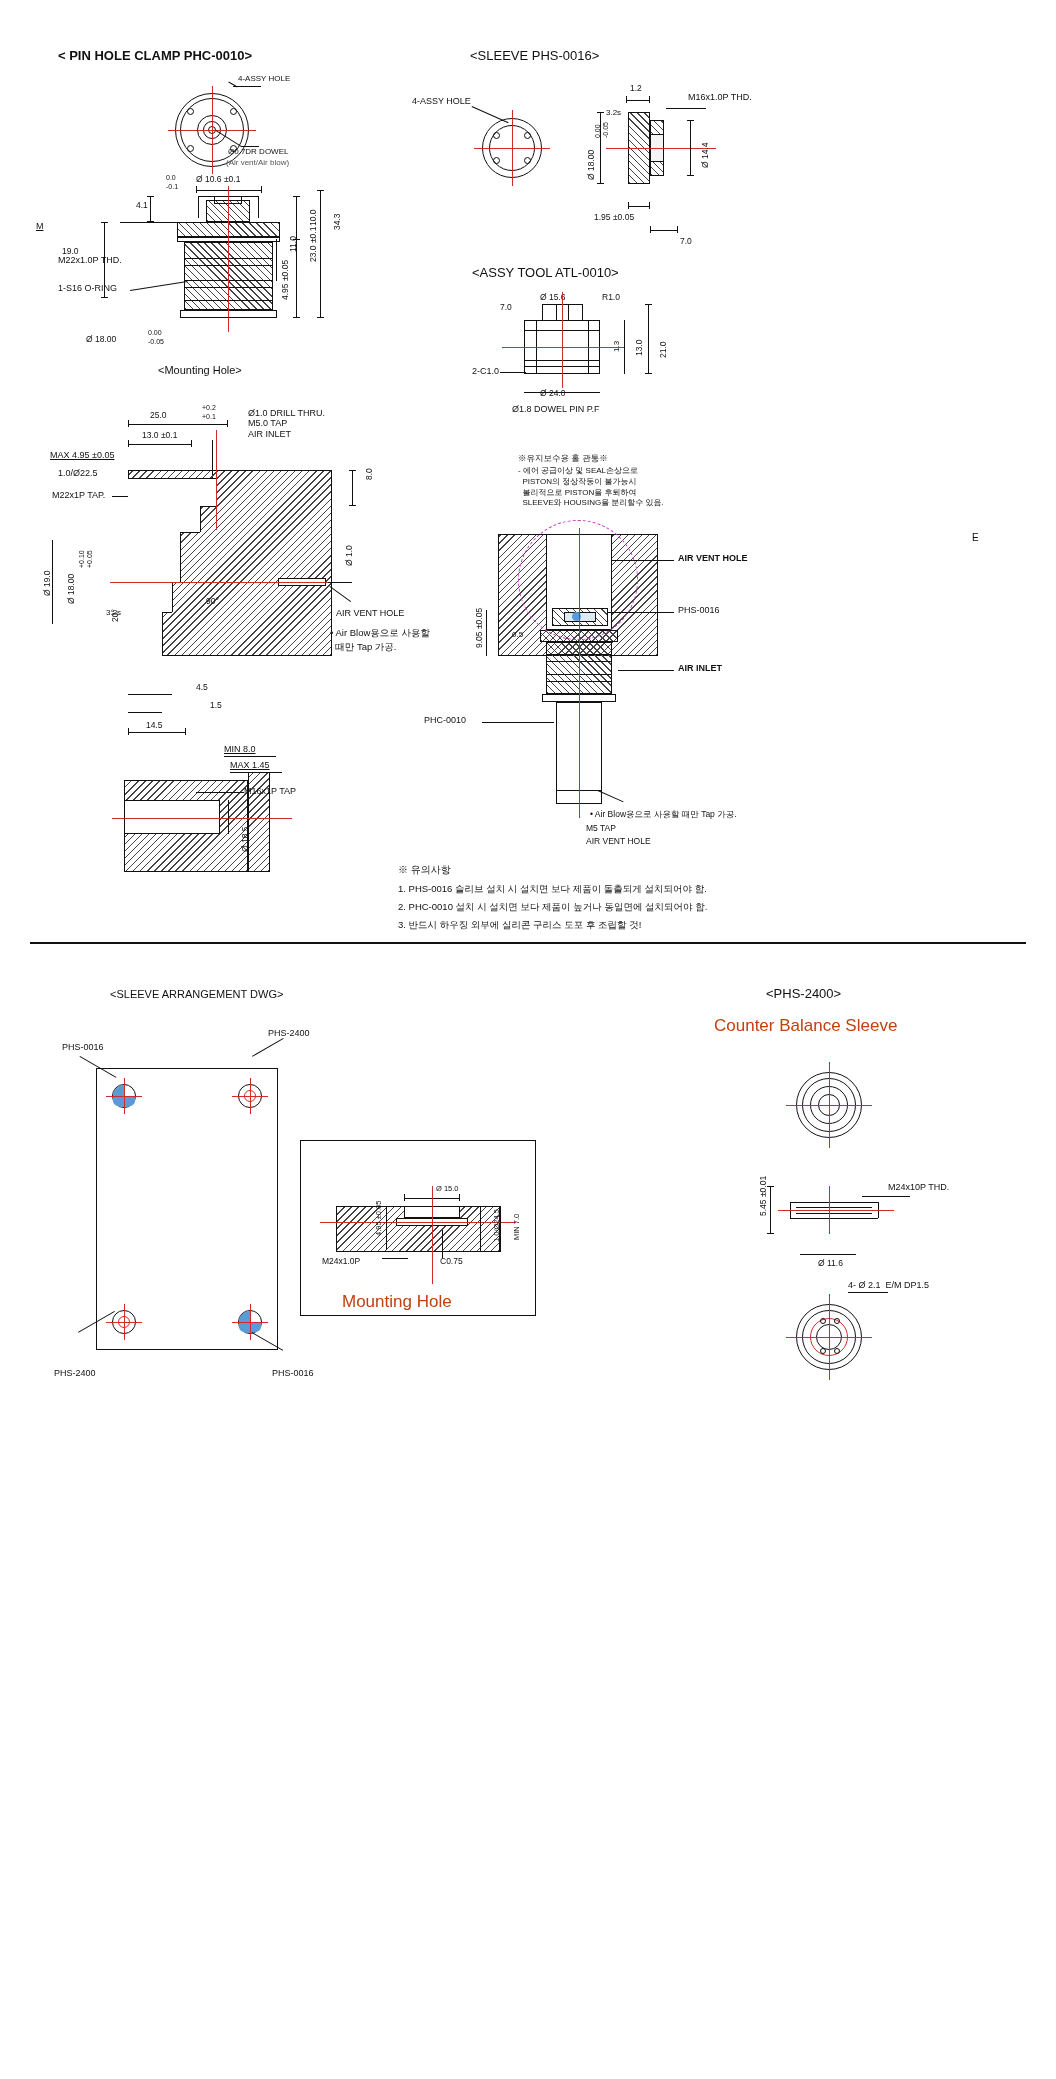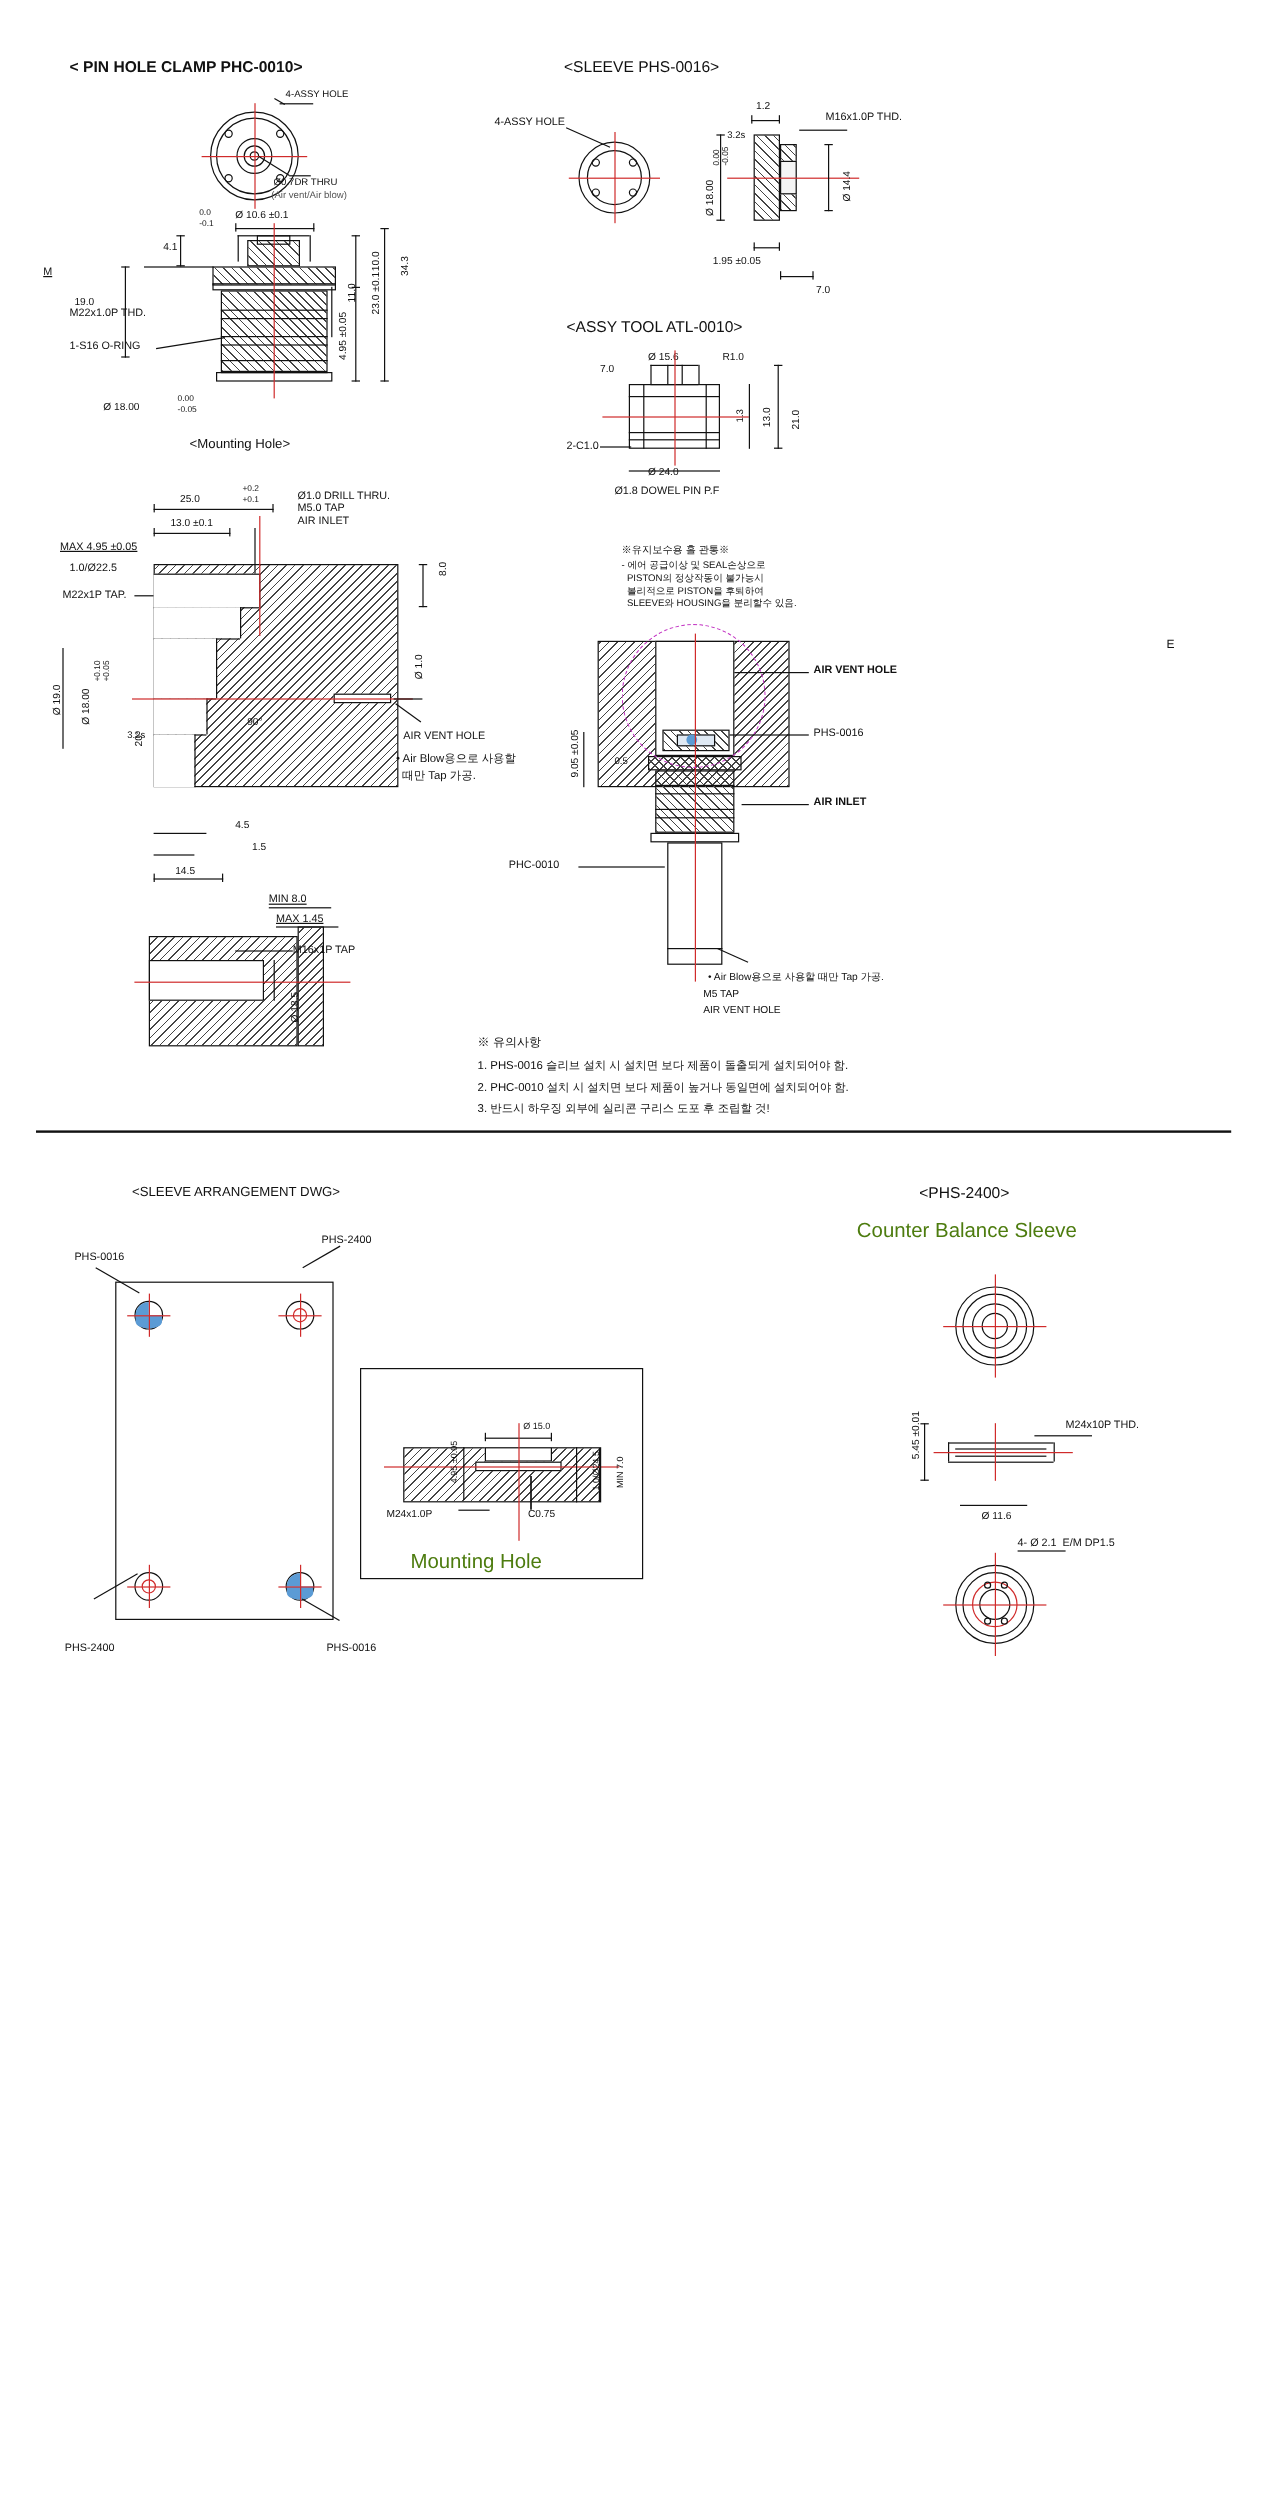--- a/index.html
+++ b/index.html
@@ -14,21 +14,21 @@
   }
   .page { position:relative; width:1056px; height:2079px; }
 
   
   .t { position:absolute; white-space:pre; font-size:10px; line-height:1.15; color:#111; }
   .dim { position:absolute; white-space:pre; font-size:8.5px; color:#111; }
   .dim.rot { transform-origin:left top; transform:rotate(-90deg); }
   .lbl { position:absolute; white-space:pre; font-size:9px; color:#111; }
   .title { position:absolute; white-space:pre; font-weight:bold; font-size:13px; color:#111; }
   .title2 { position:absolute; white-space:pre; font-size:13px; color:#111; }
-  .big { position:absolute; white-space:pre; font-size:17px; color:#4d7c0f; }
+  .big { position:absolute; white-space:pre; font-size:17px; color:#c2410c; }
   .note { position:absolute; white-space:pre; font-size:9.5px; color:#111; line-height:1.5; }
   .cap { position:absolute; white-space:pre-wrap; font-size:16px; line-height:1.7; color:#111; }
 
   
   .ln { position:absolute; background:#111; }
   .hz { height:1px; }
   .vt { width:1px; }
   .ctr { position:absolute; background:#d02b2b; }
   .ctr.hz { height:1px; }
   .ctr.vt { width:1px; }
@@ -79,21 +79,21 @@
 
     <div class="ctr hz" style="left:168px;top:130px;width:88px;"></div>
     <div class="ctr vt" style="left:212px;top:86px;height:88px;"></div>
 
     <div class="ln hz" style="left:233px;top:86px;width:28px;"></div>
     <div class="ln" style="left:228px;top:84px;width:10px;height:1px;transform:rotate(30deg);"></div>
     <div class="lbl" style="left:238px;top:74px;font-size:8px;">4-ASSY HOLE</div>
 
     <div class="ln" style="left:216px;top:130px;width:30px;height:1px;transform:rotate(32deg);transform-origin:left top;"></div>
     <div class="ln hz" style="left:241px;top:146px;width:18px;"></div>
-    <div class="lbl" style="left:228px;top:147px;font-size:8px;">Ø0.7DR THRU</div>
+    <div class="lbl" style="left:228px;top:147px;font-size:8px;">Ø0.7DR DOWEL</div>
     <div class="lbl" style="left:226px;top:158px;font-size:8px;color:#555;">(Air vent/Air blow)</div>
   </div>
 
   <div>
 
     <div class="ln hz" style="left:196px;top:190px;width:66px;"></div>
     <div class="tick" style="left:196px;top:186px;"></div>
     <div class="tick" style="left:261px;top:186px;"></div>
     <div class="dim" style="left:196px;top:174px;">Ø 10.6 ±0.1</div>
     <div class="dim" style="left:166px;top:174px;font-size:7px;">0.0</div>

